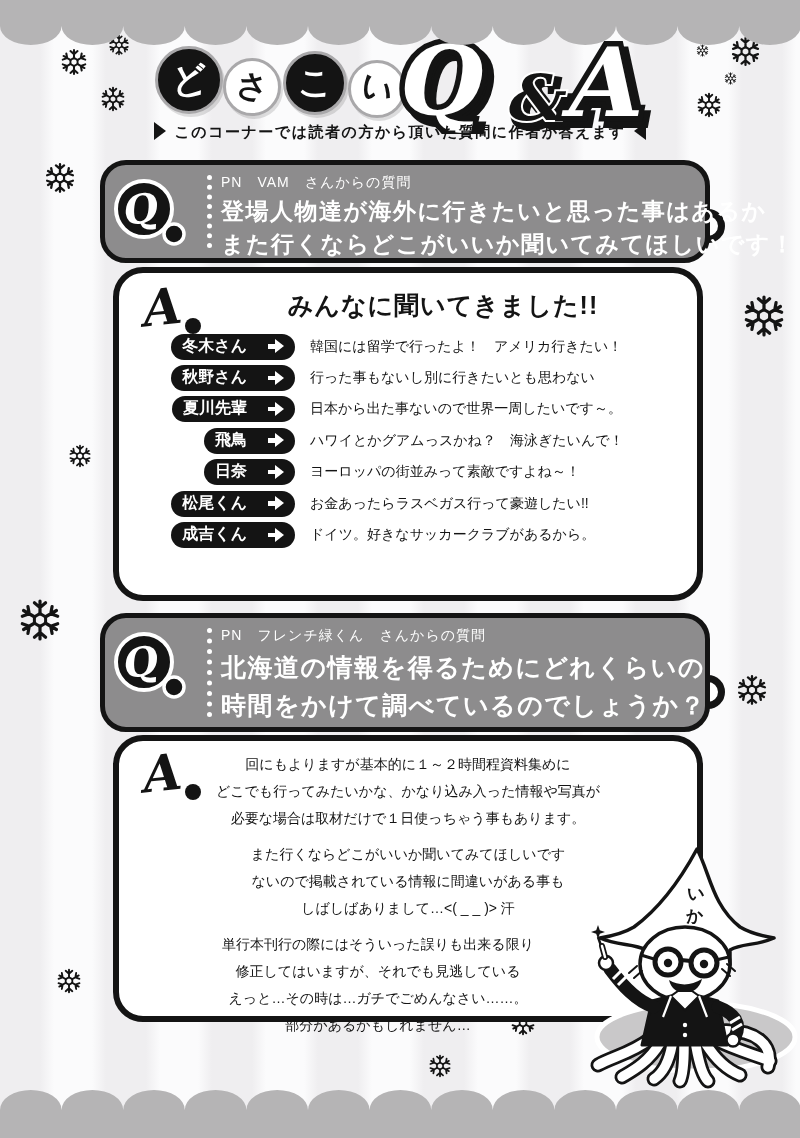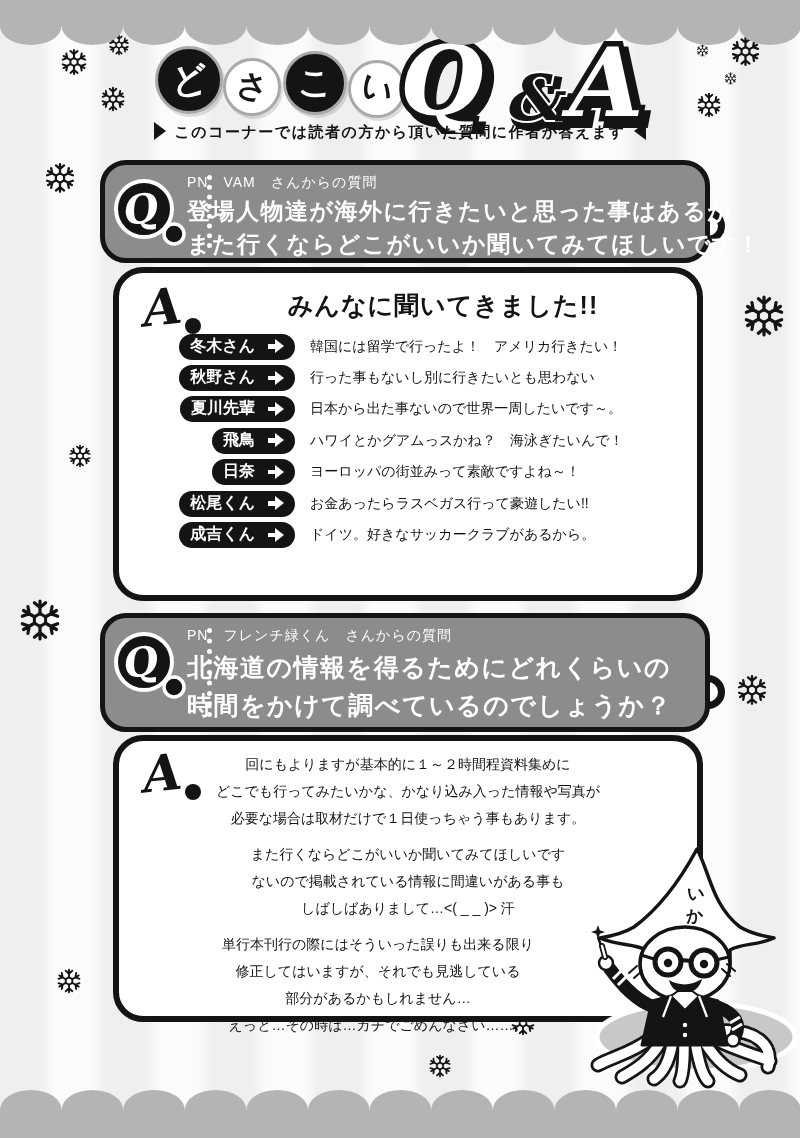--- a/index.html
+++ b/index.html
@@ -41,21 +41,21 @@
   .q-box{
     position:absolute;left:100px;width:610px;
     background:#8d8c8d;border:5px solid #141414;border-radius:26px;
     box-sizing:border-box;z-index:2;
   }
   .q-box .q-logo{position:absolute;left:6px;top:12px;}
   .q-divider{
     position:absolute;left:102px;top:10px;bottom:10px;
     border-left:5px dotted #fff;
   }
-  .q-content{margin-left:82px;padding:7px 10px 6px 0;}
+  .q-content{margin-left:116px;padding:7px 10px 6px 0;}
   .pn-line{color:#fff;font-size:14px;letter-spacing:1px;margin:2px 0 3px;}
   .q-line{
     color:#fff;font-size:23px;font-weight:800;
     letter-spacing:1.5px;line-height:33px;white-space:nowrap;
   }
   .hook{
     position:absolute;width:34px;height:34px;border-radius:50%;
     border:7px solid #141414;background:#fff;box-sizing:border-box;z-index:1;
   }
   
@@ -68,21 +68,21 @@
   .a-heading{
     position:absolute;top:16px;left:80px;right:10px;
     text-align:center;font-size:25px;font-weight:800;letter-spacing:1px;
   }
   .answer-rows{position:absolute;left:18px;right:10px;top:58px;}
   .answer-row{display:flex;align-items:center;height:31.4px;}
   .badge-col{width:158px;display:flex;justify-content:flex-end;flex:none;}
   .name-badge{
     background:#141414;color:#fff;border-radius:999px;
     padding:2px 11px 3px;font-size:16px;font-weight:bold;
-    display:inline-flex;align-items:center;gap:13px;white-space:nowrap;
+    display:inline-flex;align-items:center;gap:21px;white-space:nowrap;
   }
   .arrow-right{position:relative;width:16px;height:14px;display:inline-block;flex:none;}
   .arrow-right::before{content:"";position:absolute;left:0;top:5px;width:8px;height:4.5px;background:#fff;}
   .arrow-right::after{content:"";position:absolute;left:7px;top:0;border-left:9px solid #fff;border-top:7px solid transparent;border-bottom:7px solid transparent;}
   .answer-text{margin-left:15px;font-size:14px;white-space:nowrap;}
   .answer-paragraphs{position:absolute;left:14px;right:14px;top:10px;text-align:center;}
   .answer-paragraphs .para{margin-bottom:9px;}
   .answer-paragraphs .para.shifted{margin-right:60px;}
   .p-line{font-size:14px;line-height:27px;white-space:nowrap;}
   
@@ -307,22 +307,22 @@
         <div class="p-line">必要な場合は取材だけで１日使っちゃう事もあります。</div>
       </div>
       <div class="para">
         <div class="p-line">また行くならどこがいいか聞いてみてほしいです</div>
         <div class="p-line">ないので掲載されている情報に間違いがある事も</div>
         <div class="p-line">しばしばありまして…&lt;( _ _ )&gt; 汗</div>
       </div>
       <div class="para shifted">
         <div class="p-line">単行本刊行の際にはそういった誤りも出来る限り</div>
         <div class="p-line">修正してはいますが、それでも見逃している</div>
+        <div class="p-line">えっと…その時は…ガチでごめんなさい……。</div>
         <div class="p-line">部分があるかもしれません…</div>
-        <div class="p-line">えっと…その時は…ガチでごめんなさい……。</div>
       </div>
     </div>
   </div>
 
   <svg class="mascot" width="228" height="262" viewBox="0 0 228 262">
 
     <ellipse cx="124" cy="204" rx="99" ry="34" fill="#c9c8c9" stroke="#ffffff" stroke-width="5"></ellipse>
 
     <g fill="none" stroke="#141414" stroke-width="15" stroke-linecap="round">
       <path d="M78 206 C60 220, 40 224, 26 232"></path>

